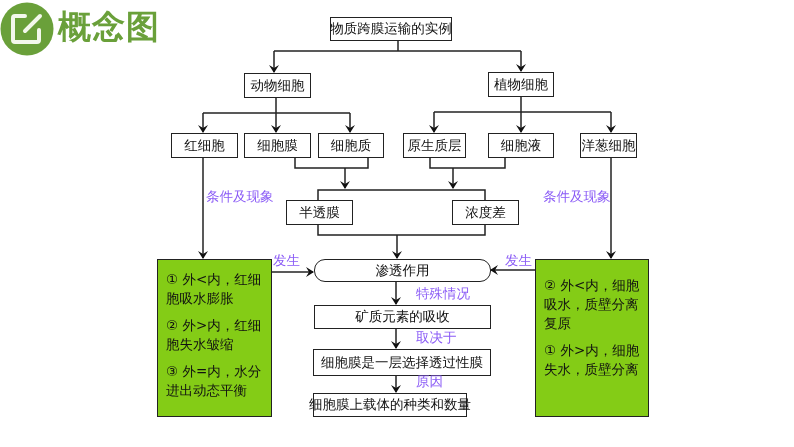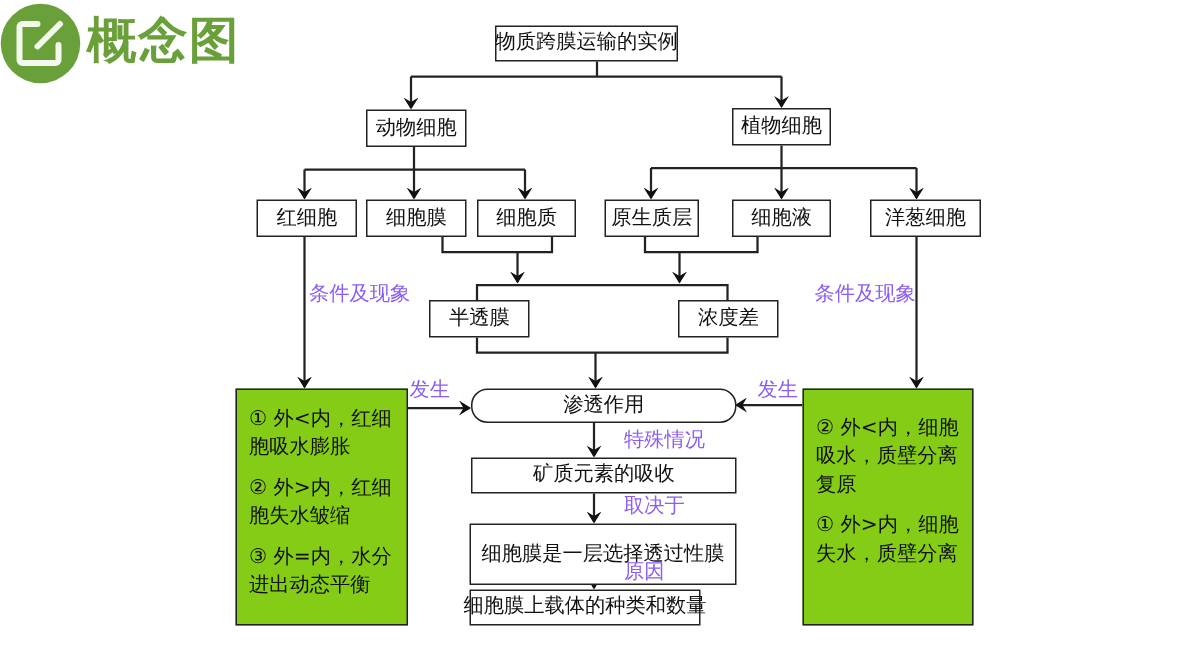--- a/index.html
+++ b/index.html
@@ -78,28 +78,28 @@
 <div class="box" style="left:330px;top:17px;width:122px;height:24px;">物质跨膜运输的实例</div>
 
 <div class="box" style="left:244px;top:73px;width:67px;height:25px;">动物细胞</div>
 <div class="box" style="left:488px;top:72px;width:66px;height:25px;">植物细胞</div>
 
 <div class="box" style="left:171px;top:133px;width:67px;height:25px;">红细胞</div>
 <div class="box" style="left:244px;top:133px;width:67px;height:25px;">细胞膜</div>
 <div class="box" style="left:318px;top:133px;width:66px;height:25px;">细胞质</div>
 <div class="box" style="left:403px;top:133px;width:63px;height:25px;">原生质层</div>
 <div class="box" style="left:488px;top:133px;width:66px;height:25px;">细胞液</div>
-<div class="box" style="left:580px;top:133px;width:74px;height:25px;">洋葱细胞</div>
+<div class="box" style="left:580px;top:133px;width:57px;height:25px;">洋葱细胞</div>
 
 <div class="box" style="left:286px;top:200px;width:67px;height:25px;">半透膜</div>
 <div class="box" style="left:452px;top:200px;width:67px;height:25px;">浓度差</div>
 
 <div class="box" style="left:314px;top:259px;width:177px;height:23px;border-radius:11px;">渗透作用</div>
 <div class="box" style="left:314px;top:305px;width:177px;height:24px;">矿质元素的吸收</div>
-<div class="box" style="left:313px;top:349px;width:178px;height:41px;">细胞膜是一层选择透过性膜</div>
+<div class="box" style="left:313px;top:349px;width:178px;height:27px;">细胞膜是一层选择透过性膜</div>
 <div class="box" style="left:313px;top:393px;width:154px;height:24px;">细胞膜上载体的种类和数量</div>
 
 <div class="red" style="left:416px;top:287px;">特殊情况</div>
 <div class="red" style="left:416px;top:331px;">取决于</div>
 <div class="red" style="left:416px;top:375px;">原因</div>
 
 <div class="red" style="left:206px;top:190px;">条件及现象</div>
 <div class="red" style="left:543px;top:190px;">条件及现象</div>
 <div class="red" style="left:273px;top:254px;">发生</div>
 <div class="red" style="left:505px;top:254px;">发生</div>

